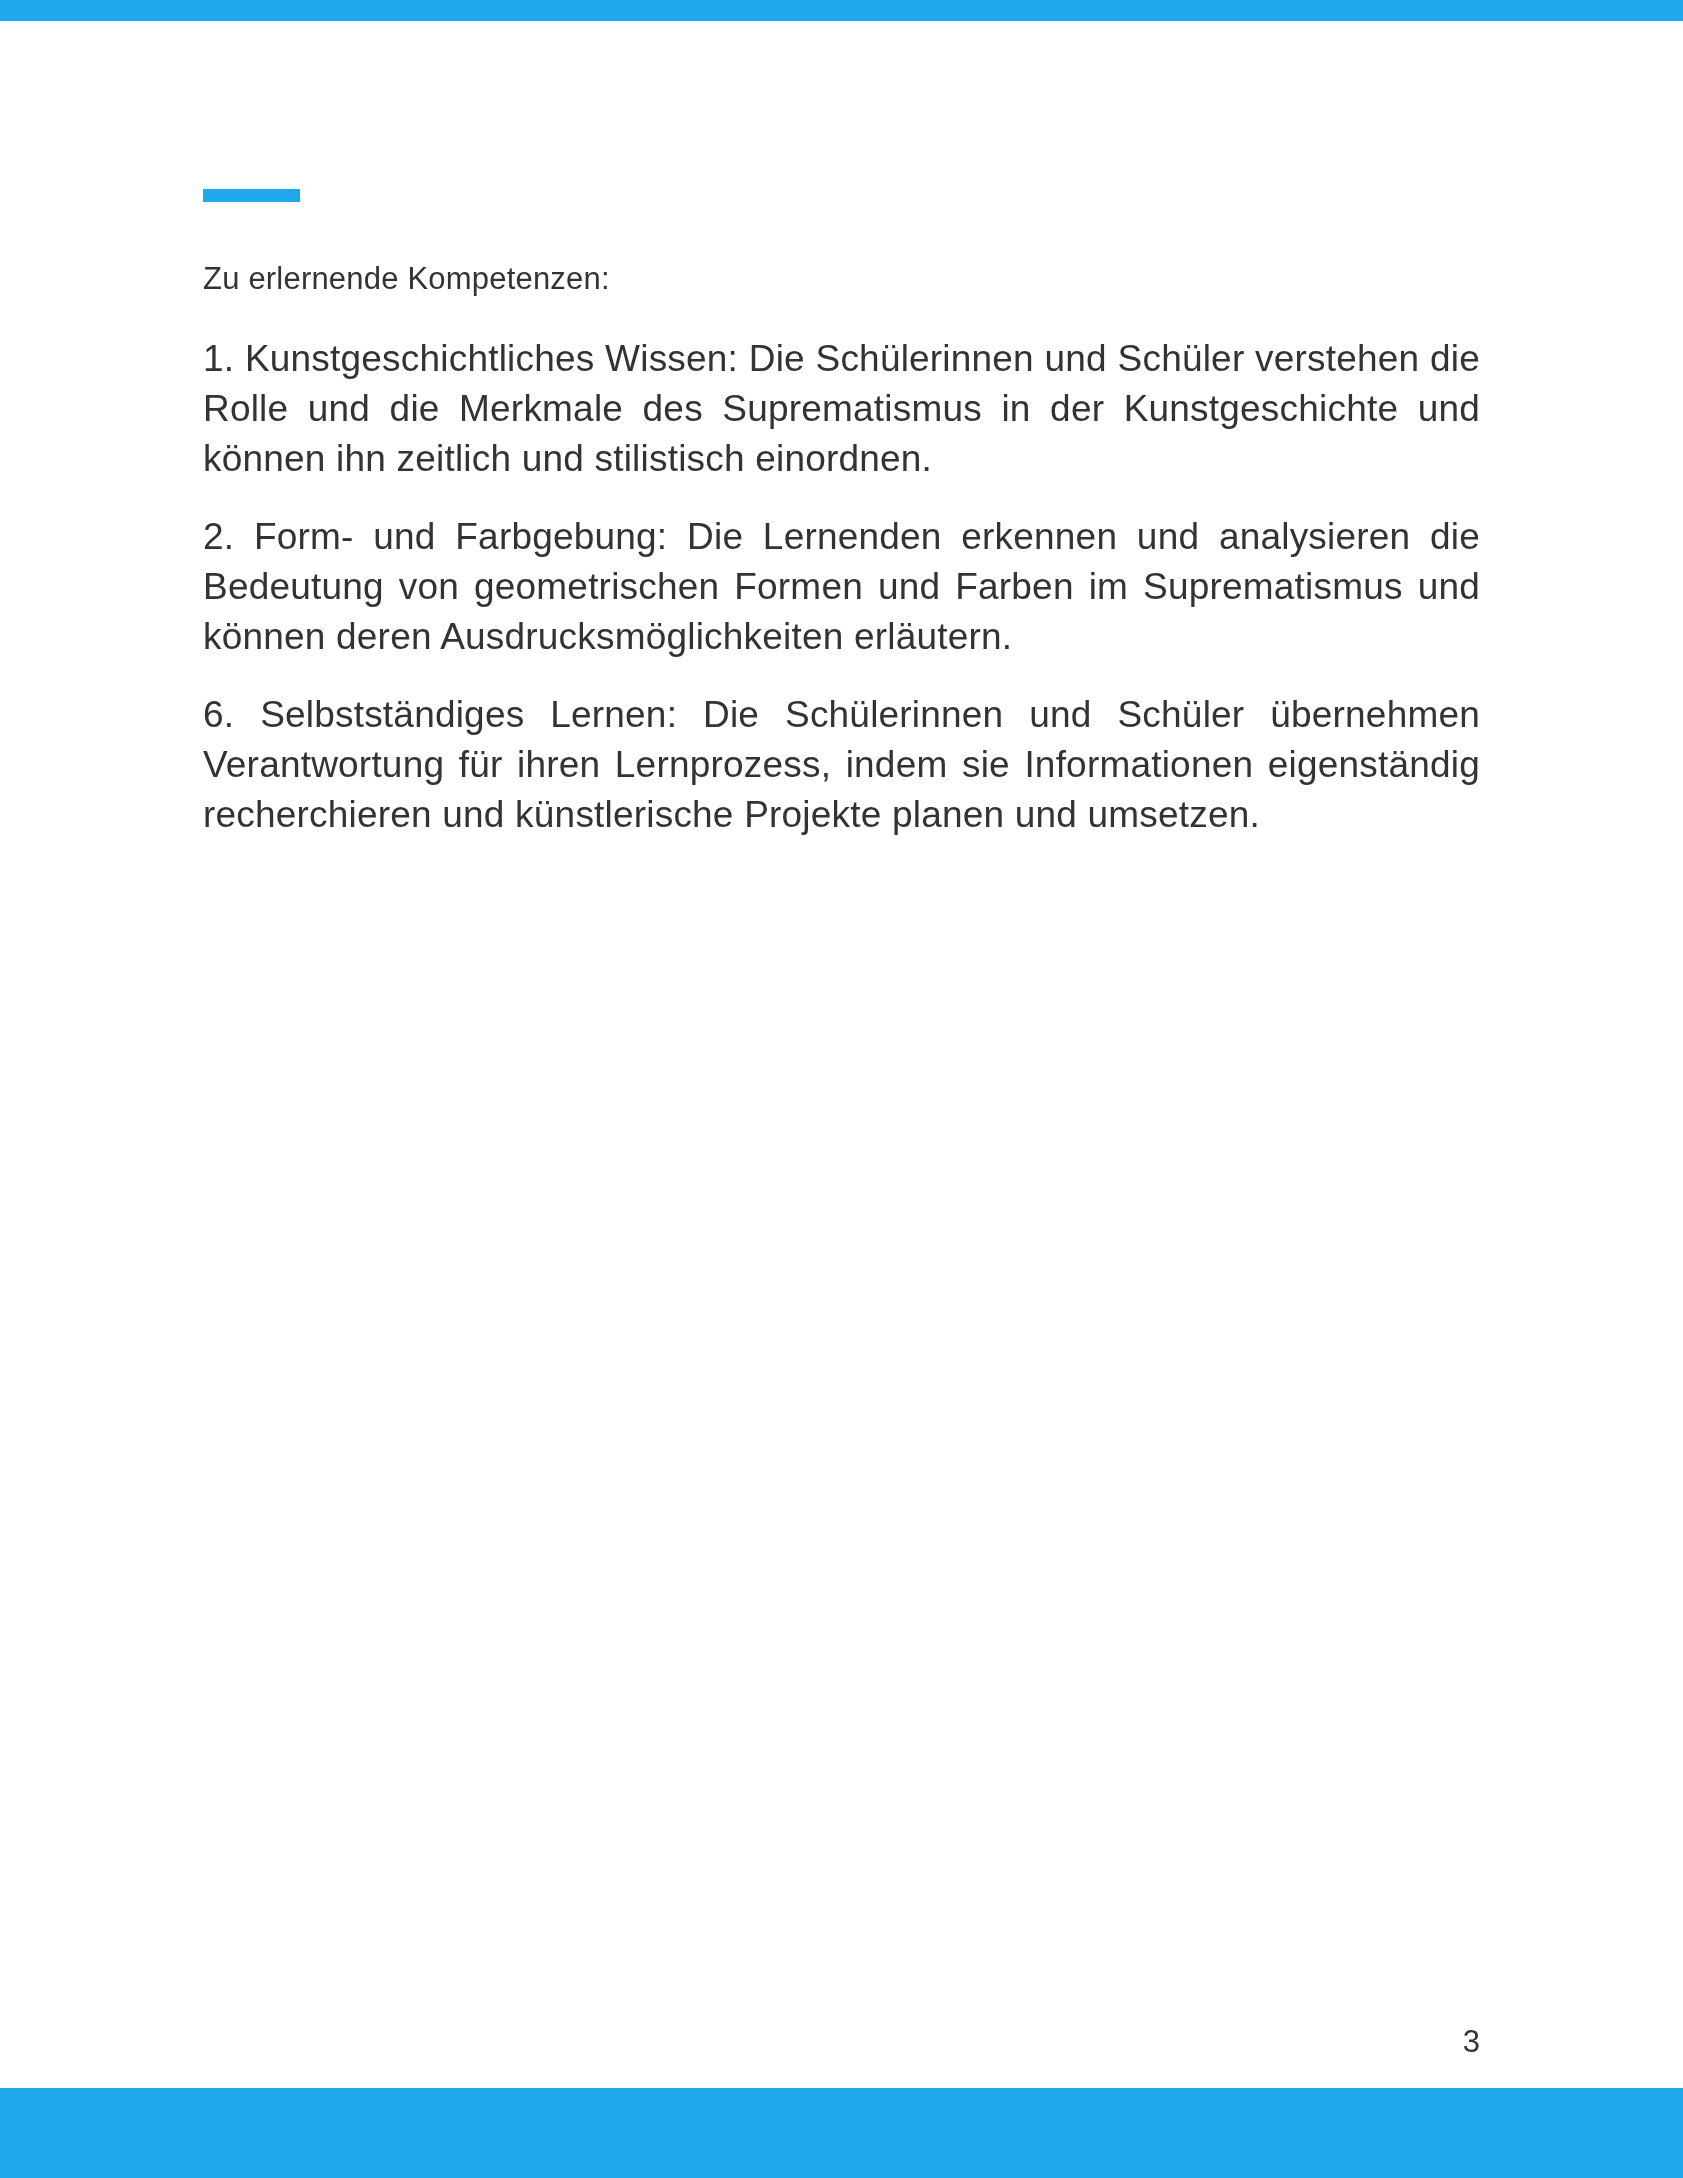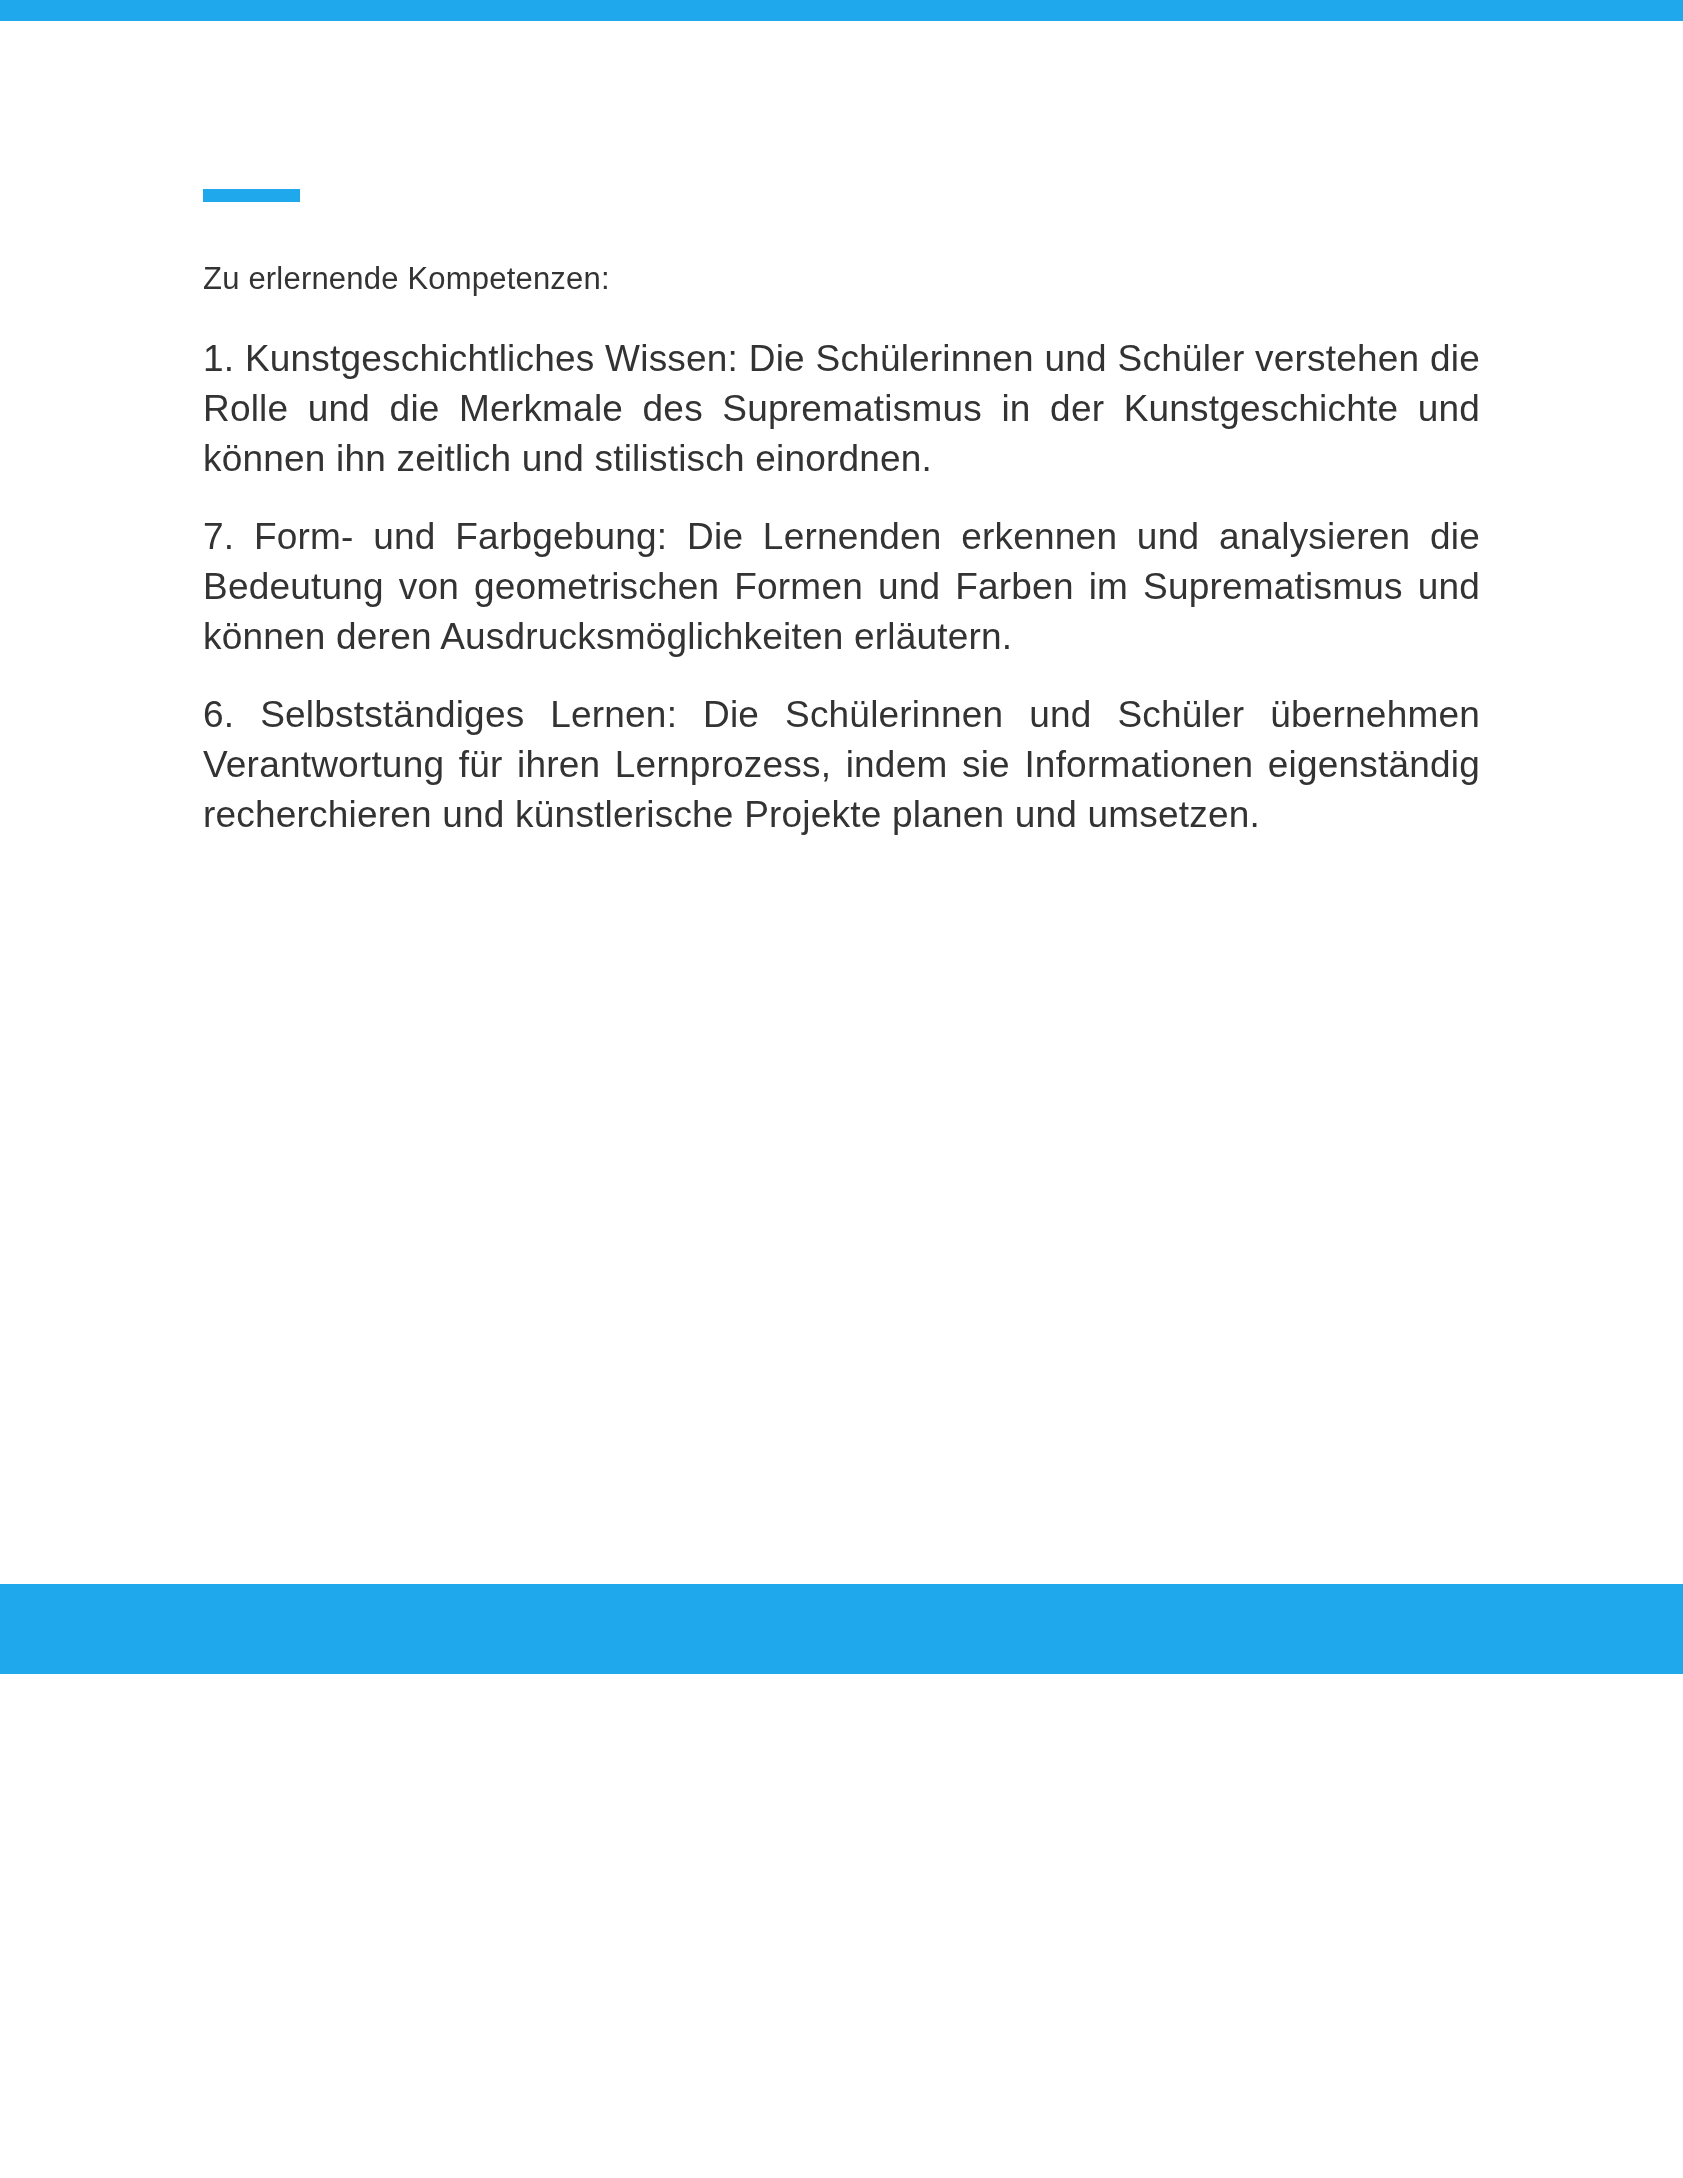--- a/index.html
+++ b/index.html
@@ -4,21 +4,21 @@
 <title>Zu erlernende Kompetenzen</title>
 <style>
   html, body {
     margin: 0;
     padding: 0;
     background: #ffffff;
   }
   .page {
     position: relative;
     width: 1683px;
-    height: 1674px;
+    height: 2178px;
     background: #ffffff;
     overflow: hidden;
     font-family: "Liberation Sans", "DejaVu Sans", sans-serif;
     color: #333333;
   }
   .top-bar {
     position: absolute;
     top: 0;
     left: 0;
     width: 100%;
@@ -84,21 +84,21 @@
 
   <div class="top-bar"></div>
 
   <div class="accent-mark"></div>
 
   <main class="content">
     <h1 class="heading">Zu erlernende Kompetenzen:</h1>
 
     <p class="para">1. Kunstgeschichtliches Wissen: Die Schülerinnen und Schüler verstehen die Rolle und die Merkmale des Suprematismus in der Kunstgeschichte und können ihn zeitlich und stilistisch einordnen.</p>
 
-    <p class="para">7. Form- und Farbgebung: Die Lernenden erkennen und analysieren die Bedeutung von geometrischen Formen und Farben im Suprematismus und können deren Ausdrucksmöglichkeiten erläutern.</p>
+    <p class="para">2. Form- und Farbgebung: Die Lernenden erkennen und analysieren die Bedeutung von geometrischen Formen und Farben im Suprematismus und können deren Ausdrucksmöglichkeiten erläutern.</p>
 
 
 
 
     <p class="para">6. Selbstständiges Lernen: Die Schülerinnen und Schüler übernehmen Verantwortung für ihren Lernprozess, indem sie Informationen eigenständig recherchieren und künstlerische Projekte planen und umsetzen.</p>
   </main>
 
   <div class="page-number">3</div>
 
   <div class="bottom-bar"></div>

